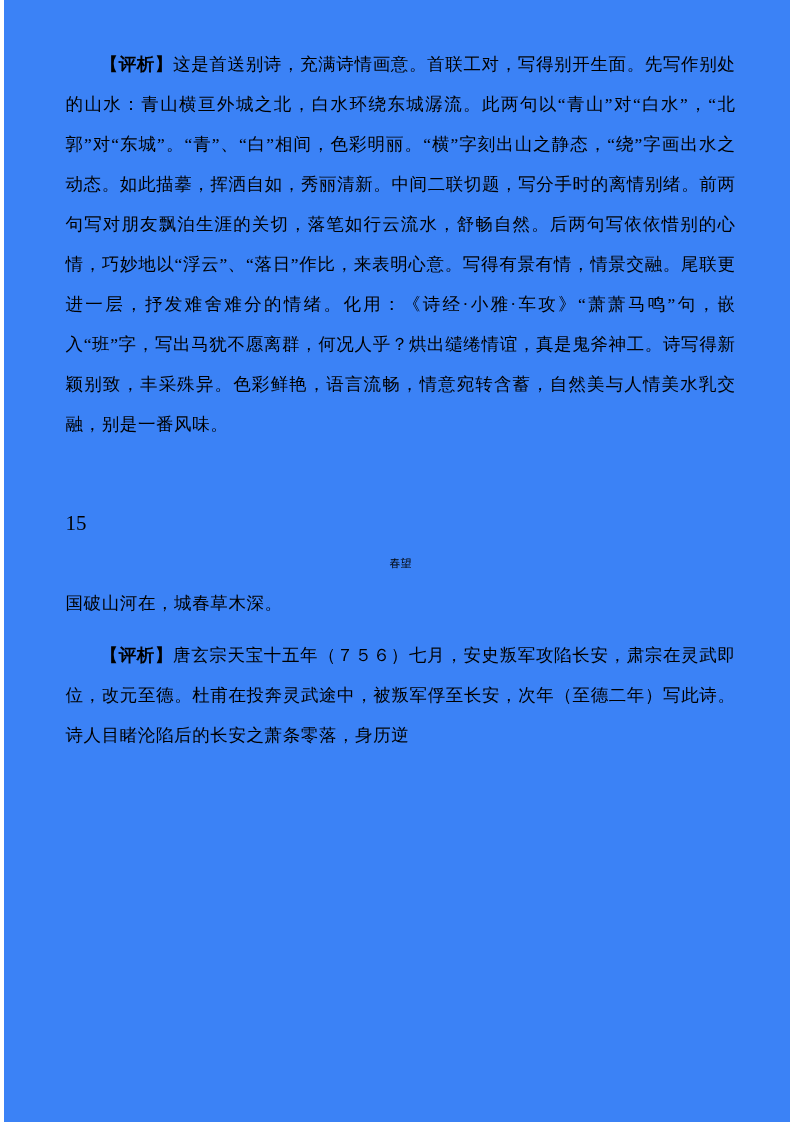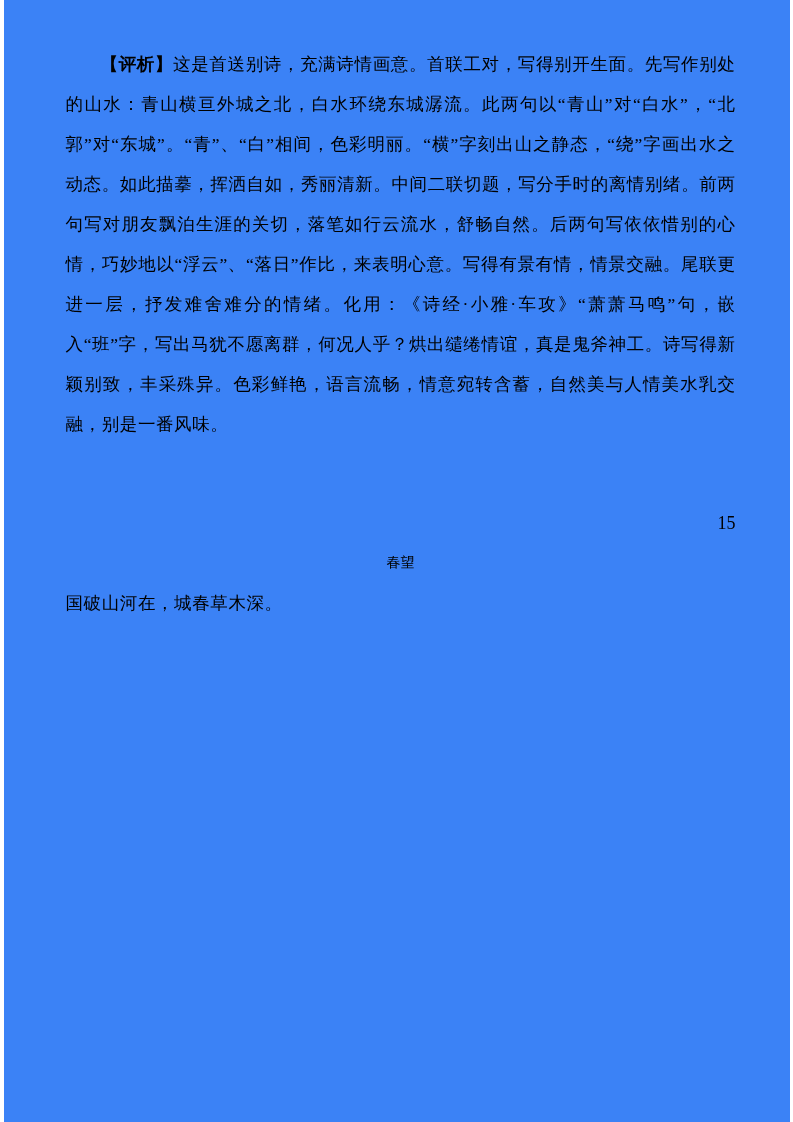--- a/index.html
+++ b/index.html
@@ -31,29 +31,29 @@
     text-justify: inter-ideograph;
     margin: 0;
   }
   .para .lead {
     font-weight: bold;
   }
   .para-indent {
     text-indent: 35px;
   }
   .poem-number {
-    text-align: right;
-    font-size: 18px;
+    text-align: left;
+    font-size: 21px;
     line-height: 40px;
     margin: 0;
     padding-top: 55px;
   }
   .poem-title {
     text-align: center;
-    font-size: 14px;
+    font-size: 11px;
     line-height: 40px;
     margin: 0;
   }
   .poem-author {
     text-align: center;
     font-size: 17.5px;
     line-height: 40px;
     margin: 0;
   }
   .poem-author .dyn {
@@ -82,15 +82,16 @@
   <div class="content">
 
     <p class="para para-indent"><span class="lead">【评析】</span><span>这是首送别诗，充满诗情画意。首联工对，写得别开生面。先写作别处的山水：青山横亘外城之北，白水环绕东城潺流。此两句以“青山”对“白水”，“北郭”对“东城”。“青”、“白”相间，色彩明丽。“横”字刻出山之静态，“绕”字画出水之动态。如此描摹，挥洒自如，秀丽清新。中间二联切题，写分手时的离情别绪。前两句写对朋友飘泊生涯的关切，落笔如行云流水，舒畅自然。后两句写依依惜别的心情，巧妙地以“浮云”、“落日”作比，来表明心意。写得有景有情，情景交融。尾联更进一层，抒发难舍难分的情绪。化用：《诗经·小雅·车攻》“萧萧马鸣”句，嵌入“班”字，写出马犹不愿离群，何况人乎？烘出缱绻情谊，真是鬼斧神工。诗写得新颖别致，丰采殊异。色彩鲜艳，语言流畅，情意宛转含蓄，自然美与人情美水乳交融，别是一番风味。</span></p>
 
     <div class="poem-block">
       <p class="poem-number">15</p>
       <p class="poem-title">春望</p>
       <p class="poem-line">国破山河在，城春草木深。</p>
     </div>
 
+    <p class="para para-indent analysis2"><span class="lead">【评析】</span><span>唐玄宗天宝十五年（７５６）七月，安史叛军攻陷长安，肃宗在灵武即位，改元至德。杜甫在投奔灵武途中，被叛军俘至长安，次年（至德二年）写此诗。诗人目睹沦陷后的长安之萧条零落，身历逆</span></p>
 
   </div>
 </div>
 
 </body></html>

